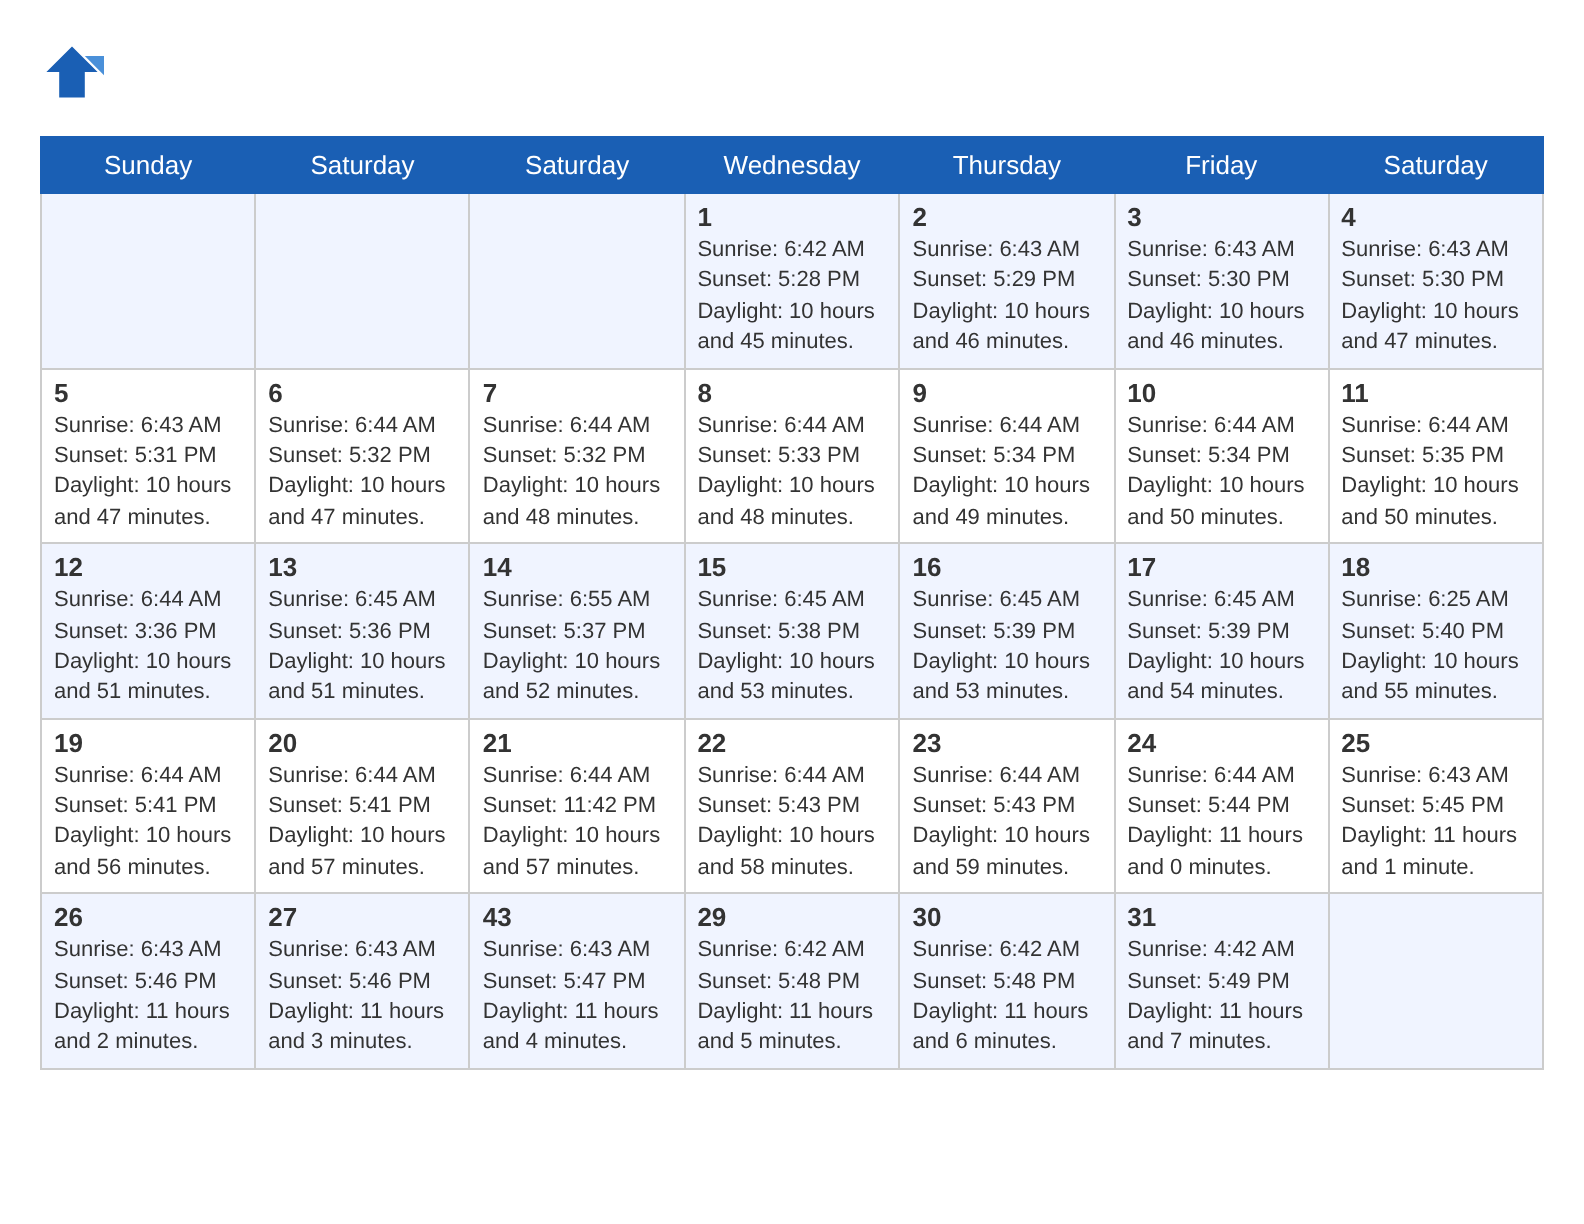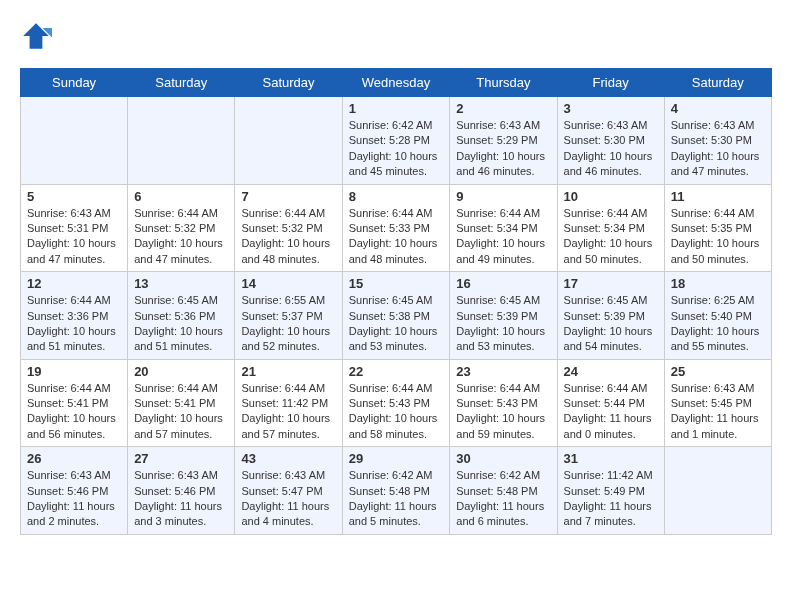--- a/index.html
+++ b/index.html
@@ -345,21 +345,21 @@
         </td>
         <td>
           <span class="day-num">30</span>
           <div class="day-info">Sunrise: 6:42 AM
 Sunset: 5:48 PM
 Daylight: 11 hours
 and 6 minutes.</div>
         </td>
         <td>
           <span class="day-num">31</span>
-          <div class="day-info">Sunrise: 11:42 AM
+          <div class="day-info">Sunrise: 4:42 AM
 Sunset: 5:49 PM
 Daylight: 11 hours
 and 7 minutes.</div>
         </td>
         <td class="empty"></td>
       </tr>
     </tbody>
 </table>
 
 </body></html>

